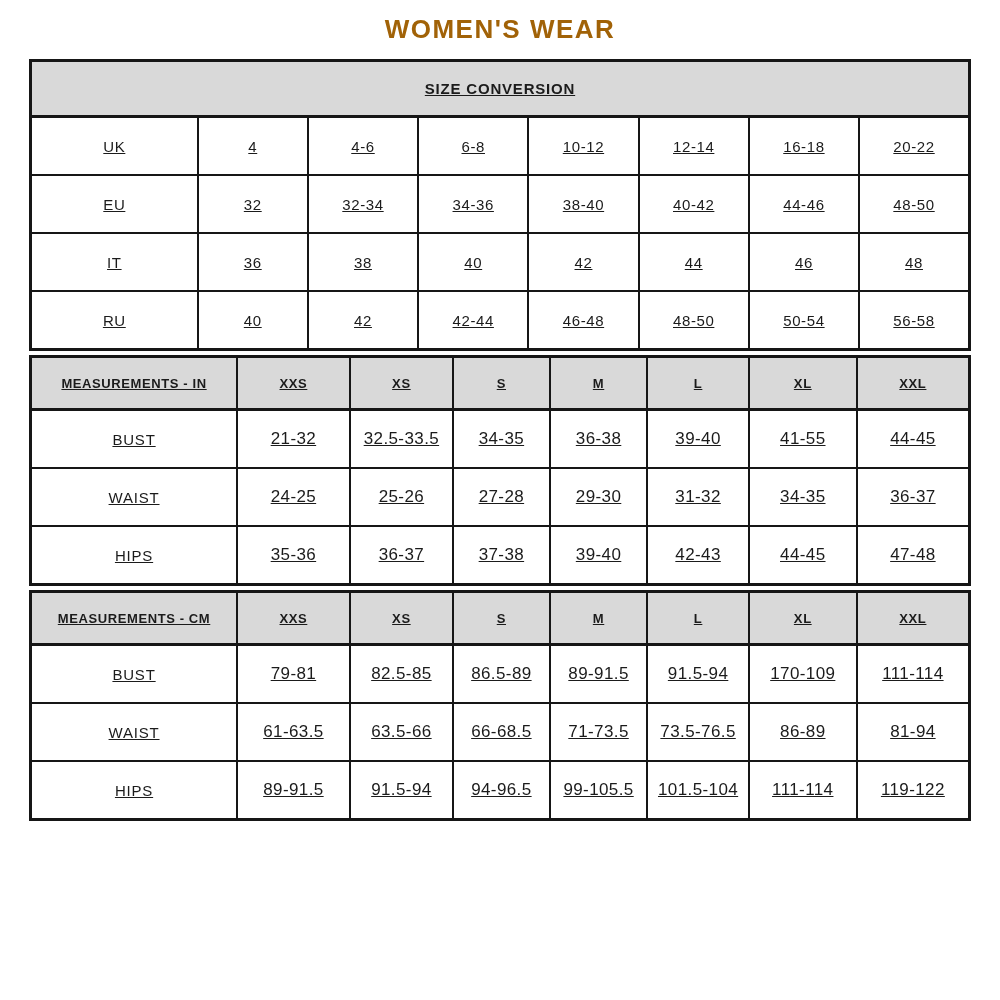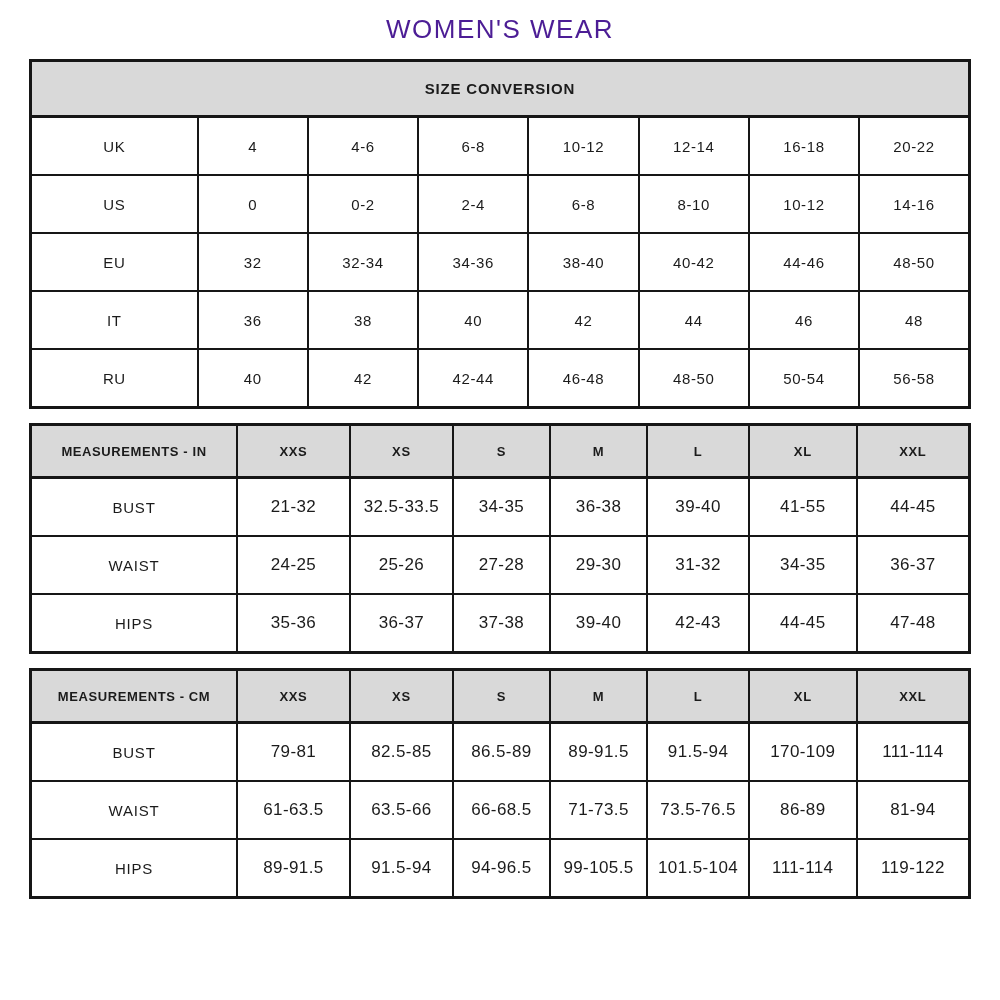--- a/index.html
+++ b/index.html
@@ -12,31 +12,32 @@
   .sheet {
     width: 1000px;
     height: 1000px;
     box-sizing: border-box;
     padding-top: 14px;
     background: #ffffff;
   }
   .page-title {
     text-align: center;
     font-size: 26px;
-    font-weight: normal;
+    font-weight: bold;
     letter-spacing: 1.5px;
-    color: #4c1d95;
+    color: #a16207;
     margin: 0 0 14px 0;
   }
   table.tbl {
     width: 942px;
-    margin: 14px auto;
+    margin: 4px auto;
     border-collapse: collapse;
     table-layout: fixed;
     border: 3px solid #161616;
+    text-decoration: underline;
   }
   table.tbl td {
     border: 2px solid #161616;
     text-align: center;
     vertical-align: middle;
     padding: 0 2px;
     overflow: hidden;
     white-space: nowrap;
   }
   
@@ -87,30 +88,20 @@
       </tr>
       <tr>
         <td class="row-label">UK</td>
         <td>4</td>
         <td>4-6</td>
         <td>6-8</td>
         <td>10-12</td>
         <td>12-14</td>
         <td>16-18</td>
         <td>20-22</td>
-      </tr>
-      <tr>
-        <td class="row-label">US</td>
-        <td>0</td>
-        <td>0-2</td>
-        <td>2-4</td>
-        <td>6-8</td>
-        <td>8-10</td>
-        <td>10-12</td>
-        <td>14-16</td>
       </tr>
       <tr>
         <td class="row-label">EU</td>
         <td>32</td>
         <td>32-34</td>
         <td>34-36</td>
         <td>38-40</td>
         <td>40-42</td>
         <td>44-46</td>
         <td>48-50</td>

